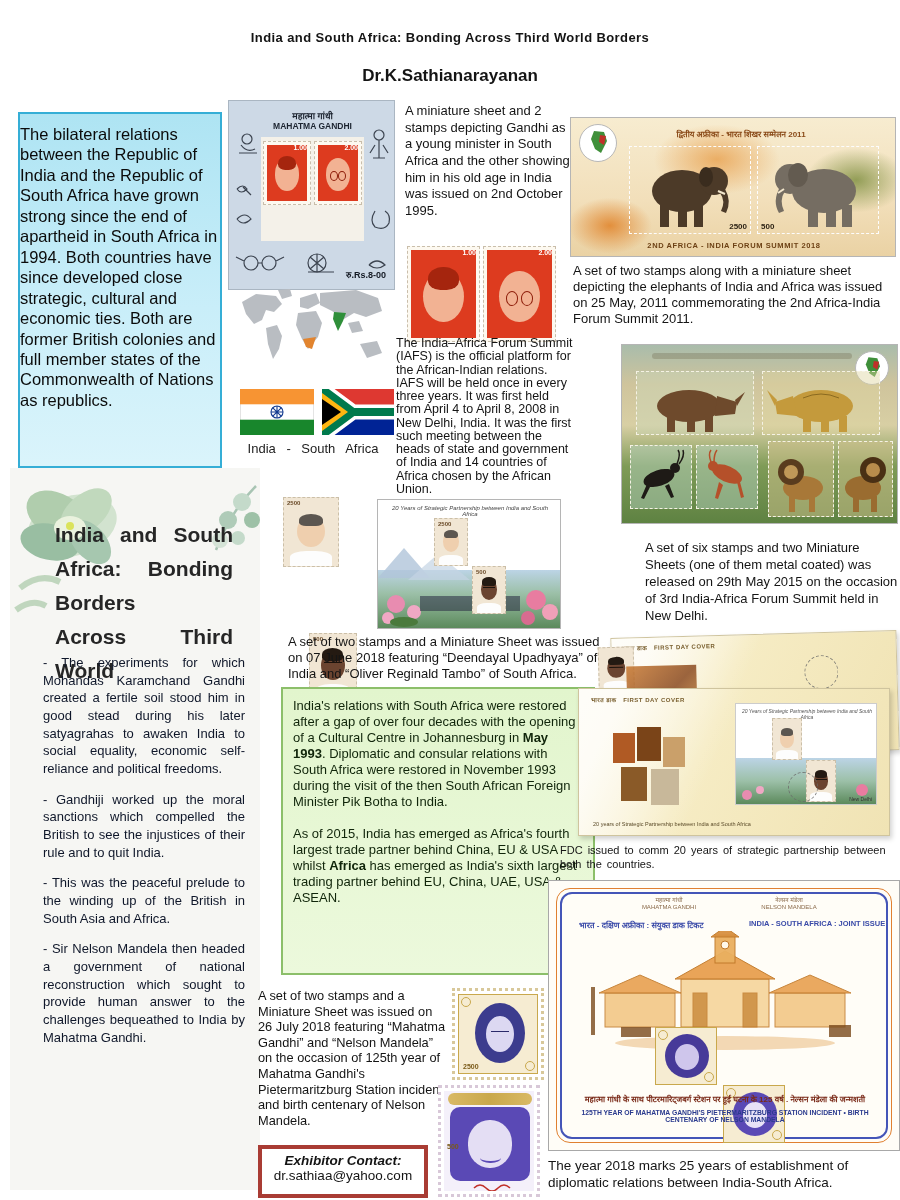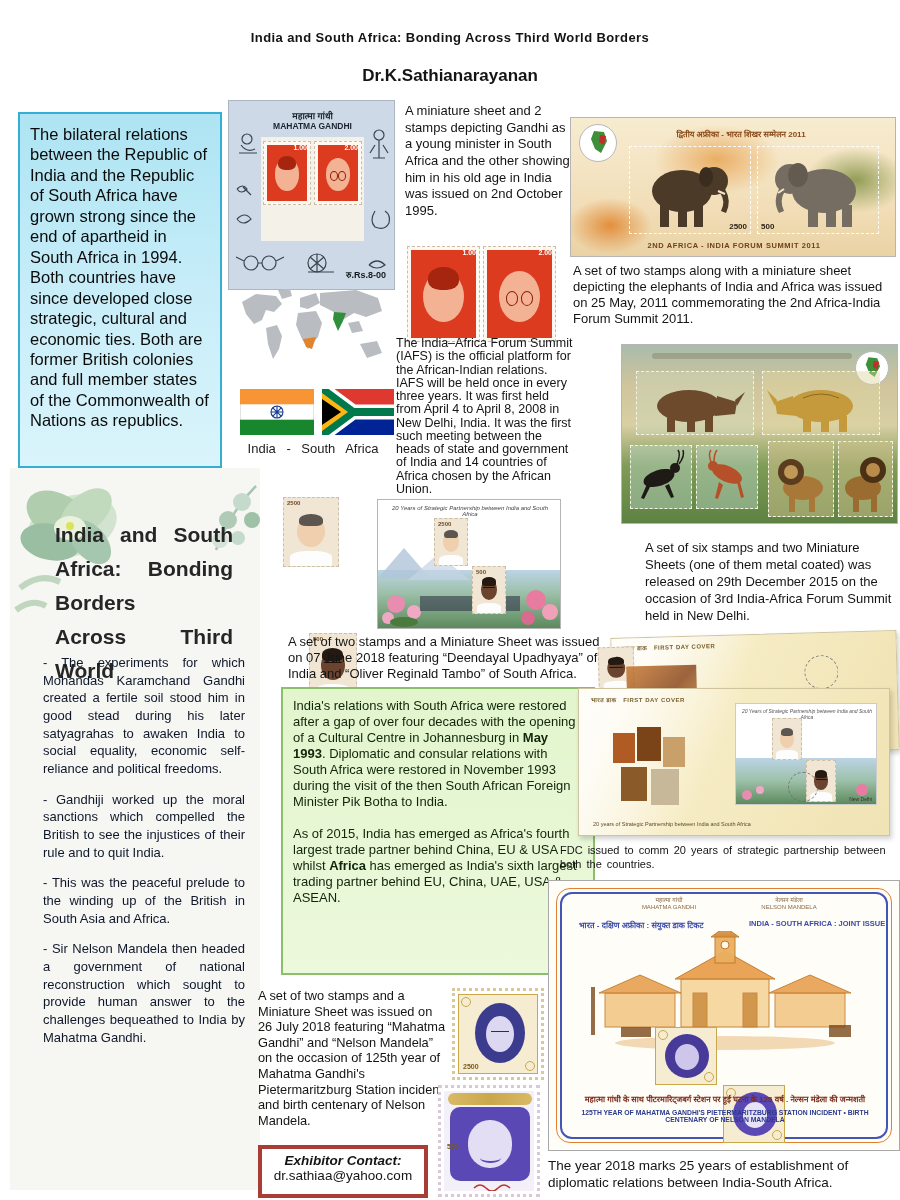--- a/index.html
+++ b/index.html
@@ -8,21 +8,21 @@
   .canvas{position:relative;width:900px;height:1200px;background:#ffffff;overflow:hidden}
   .abs{position:absolute}
   .center{text-align:center}
   .cap{font-size:13px;line-height:1.24;color:#151515}
   .tinytxt{line-height:1.1}
   
   .page-title{font-size:13px;font-weight:bold;letter-spacing:.4px}
   .page-author{font-size:17px;font-weight:bold}
   
   .intro-box{background:linear-gradient(180deg,#aee4f3 0%,#c9eef9 55%,#daf4fb 100%);
-    border:2px solid #35aed6;padding:10px 10px;font-size:16.5px;line-height:1.24;color:#0b0b0b}
+    border:2px solid #35aed6;padding:10px 0;font-size:16.5px;line-height:1.24;color:#0b0b0b}
   
   .green-box{background:linear-gradient(180deg,#e2f5cd 0%,#ecf9dc 100%);border:2px solid #8cbf6a;
     padding:9px 10px;font-size:13px;line-height:1.23;color:#10250a}
   
   .exhibitor-box{border:4px solid #a93c34;background:#fff;padding:4px 6px;text-align:center}
   .exhibitor-label{font-style:italic;font-weight:bold;font-size:13.5px}
   .exhibitor-email{font-size:13.5px}
   
   .left-panel{background:#f6f6f3}
   .panel-heading-line{font-size:21px;font-weight:bold;color:#262626;line-height:1.62;
@@ -202,21 +202,21 @@
           <path d="M22,40 q-8,14 -1,26 l5,-2 q-5,-11 1,-20 Z"></path>
           <rect x="50" y="60" width="10" height="20"></rect>
             <rect x="68" y="62" width="10" height="18"></rect>
             <rect x="84" y="58" width="10" height="22"></rect>
           <ellipse cx="40" cy="28" rx="10" ry="12" fill="#635b50"></ellipse>
         </g>
         <path d="M26,42 l-6,4" stroke="#f2e6cc" stroke-width="2"></path>
       </svg>
       <span class="abs" style="left:3px;bottom:2px;font-size:8px;font-weight:bold;color:#2e2416">500</span>
     </div>
-    <div class="abs center" style="left:0;bottom:6px;width:326px;font-size:7.5px;font-weight:bold;color:#6e4216;letter-spacing:.6px">2ND AFRICA - INDIA FORUM SUMMIT 2011</div>
+    <div class="abs center" style="left:0;bottom:6px;width:326px;font-size:7.5px;font-weight:bold;color:#6e4216;letter-spacing:.6px">2ND AFRICA - INDIA FORUM SUMMIT 2018</div>
   </div>
   <div class="abs cap" style="left:573px;top:263px;width:324px">A set of two stamps along with a miniature sheet depicting the elephants of India and Africa was issued on 25 May, 2011 commemorating the 2nd Africa-India Forum Summit 2011.</div>
 
   <svg class="abs" style="left:236px;top:286px" width="154" height="94" viewBox="0 0 154 94">
     <g fill="#b9bdc2">
       <path d="M6,16 L20,8 L40,10 L46,18 L38,26 L30,24 L26,34 L18,38 L10,28 Z"></path>
       <path d="M42,4 L54,3 L56,10 L46,13 Z"></path>
       <path d="M30,42 L41,39 L46,50 L43,63 L37,73 L32,58 Z"></path>
       <path d="M64,12 L80,7 L84,17 L72,23 L64,21 Z"></path>
       <path d="M62,27 L80,25 L86,37 L82,51 L72,63 L66,53 L60,39 Z"></path>
@@ -321,21 +321,21 @@
     <div class="abs" style="left:216px;top:96px;width:55px;height:76px;border:1px dashed #f5f2e4;background:rgba(210,194,142,.5)">
       <svg width="53" height="74" viewBox="0 0 53 74">
         <ellipse cx="24" cy="46" rx="18" ry="12" fill="#9a6c30"></ellipse>
         <circle cx="34" cy="28" r="13" fill="#4a3014"></circle>
         <circle cx="34" cy="28" r="7" fill="#b88c4c"></circle>
         <rect x="14" y="54" width="6" height="16" fill="#9a6c30"></rect>
           <rect x="32" y="54" width="6" height="16" fill="#9a6c30"></rect>
       </svg>
     </div>
   </div>
-  <div class="abs cap" style="left:645px;top:540px;width:256px;line-height:1.3">A set of six stamps and two Miniature Sheets (one of them metal coated) was released on 29th December 2015 on the occasion of 3rd India-Africa Forum Summit held in New Delhi.</div>
+  <div class="abs cap" style="left:645px;top:540px;width:256px;line-height:1.3">A set of six stamps and two Miniature Sheets (one of them metal coated) was released on 29th May 2015 on the occasion of 3rd India-Africa Forum Summit held in New Delhi.</div>
 
   <div class="abs left-panel" style="left:10px;top:468px;width:250px;height:722px">
     <svg class="abs" style="left:0;top:0" width="250" height="175" viewBox="0 0 250 175">
       <g>
         <g opacity="0.9">
           <ellipse cx="62" cy="58" rx="46" ry="30" fill="#cfe2cc" transform="rotate(-18 62 58)"></ellipse>
           <ellipse cx="48" cy="48" rx="34" ry="22" fill="#a9c9a6" transform="rotate(30 48 48)"></ellipse>
           <ellipse cx="76" cy="44" rx="30" ry="18" fill="#bcd6b8" transform="rotate(-40 76 44)"></ellipse>
           <ellipse cx="40" cy="74" rx="30" ry="18" fill="#8fb89a" transform="rotate(12 40 74)"></ellipse>
           <ellipse cx="80" cy="74" rx="26" ry="16" fill="#9ec2a8" transform="rotate(48 80 74)"></ellipse>

